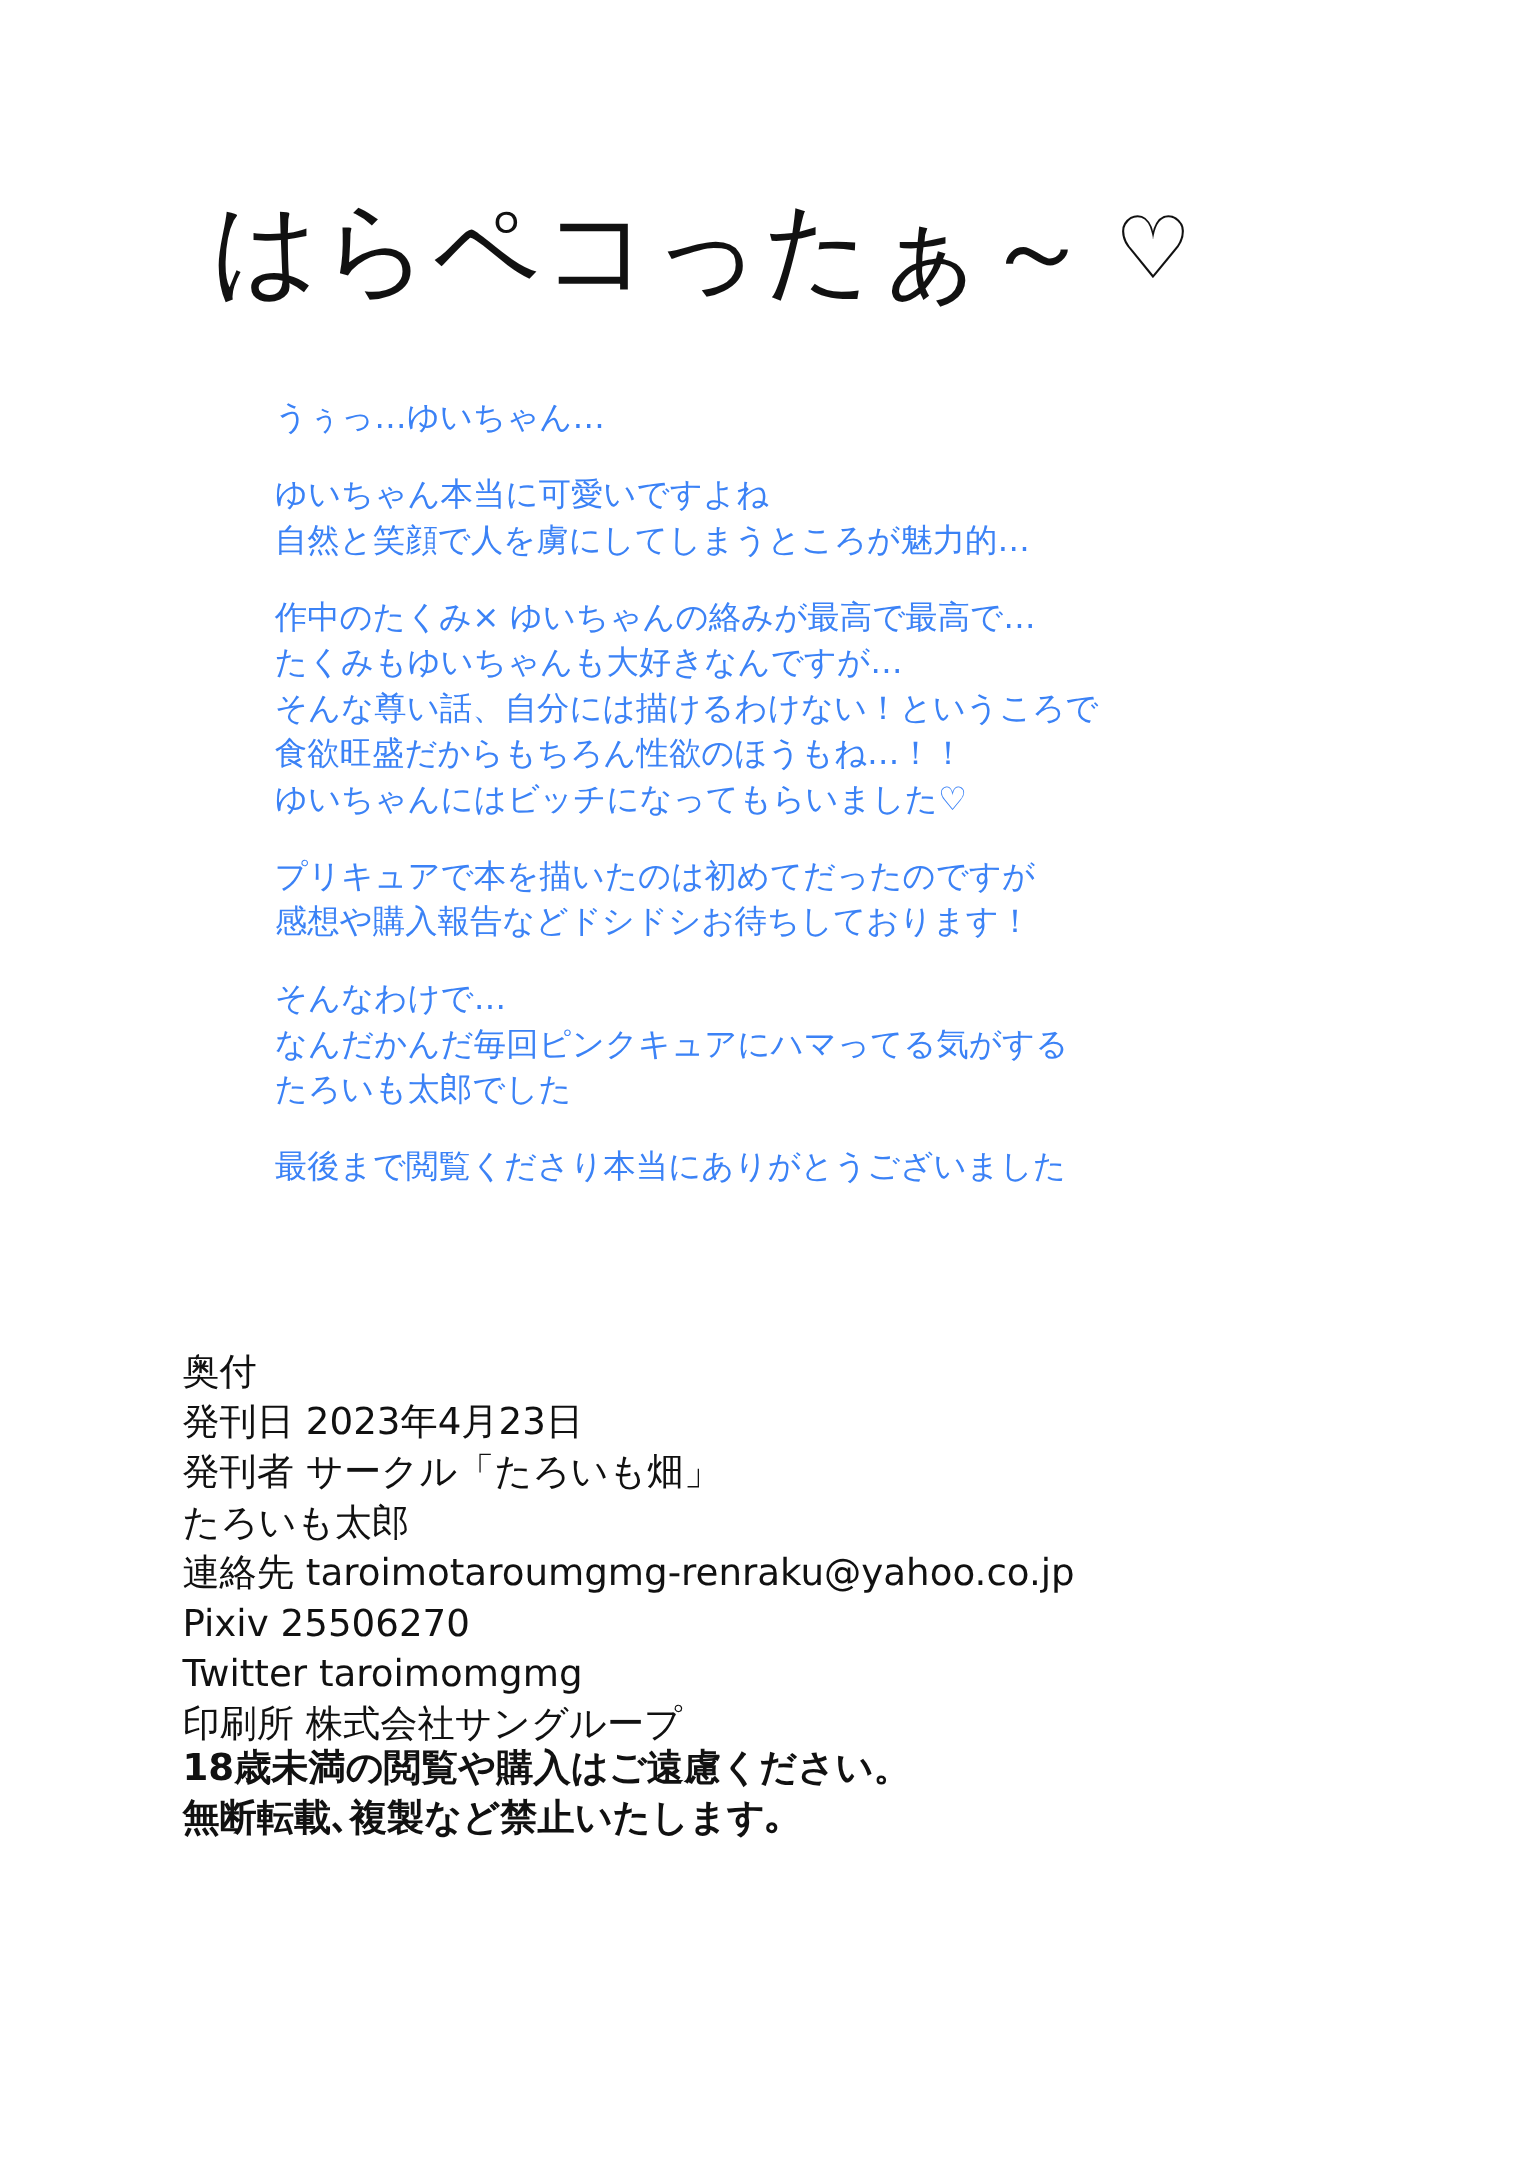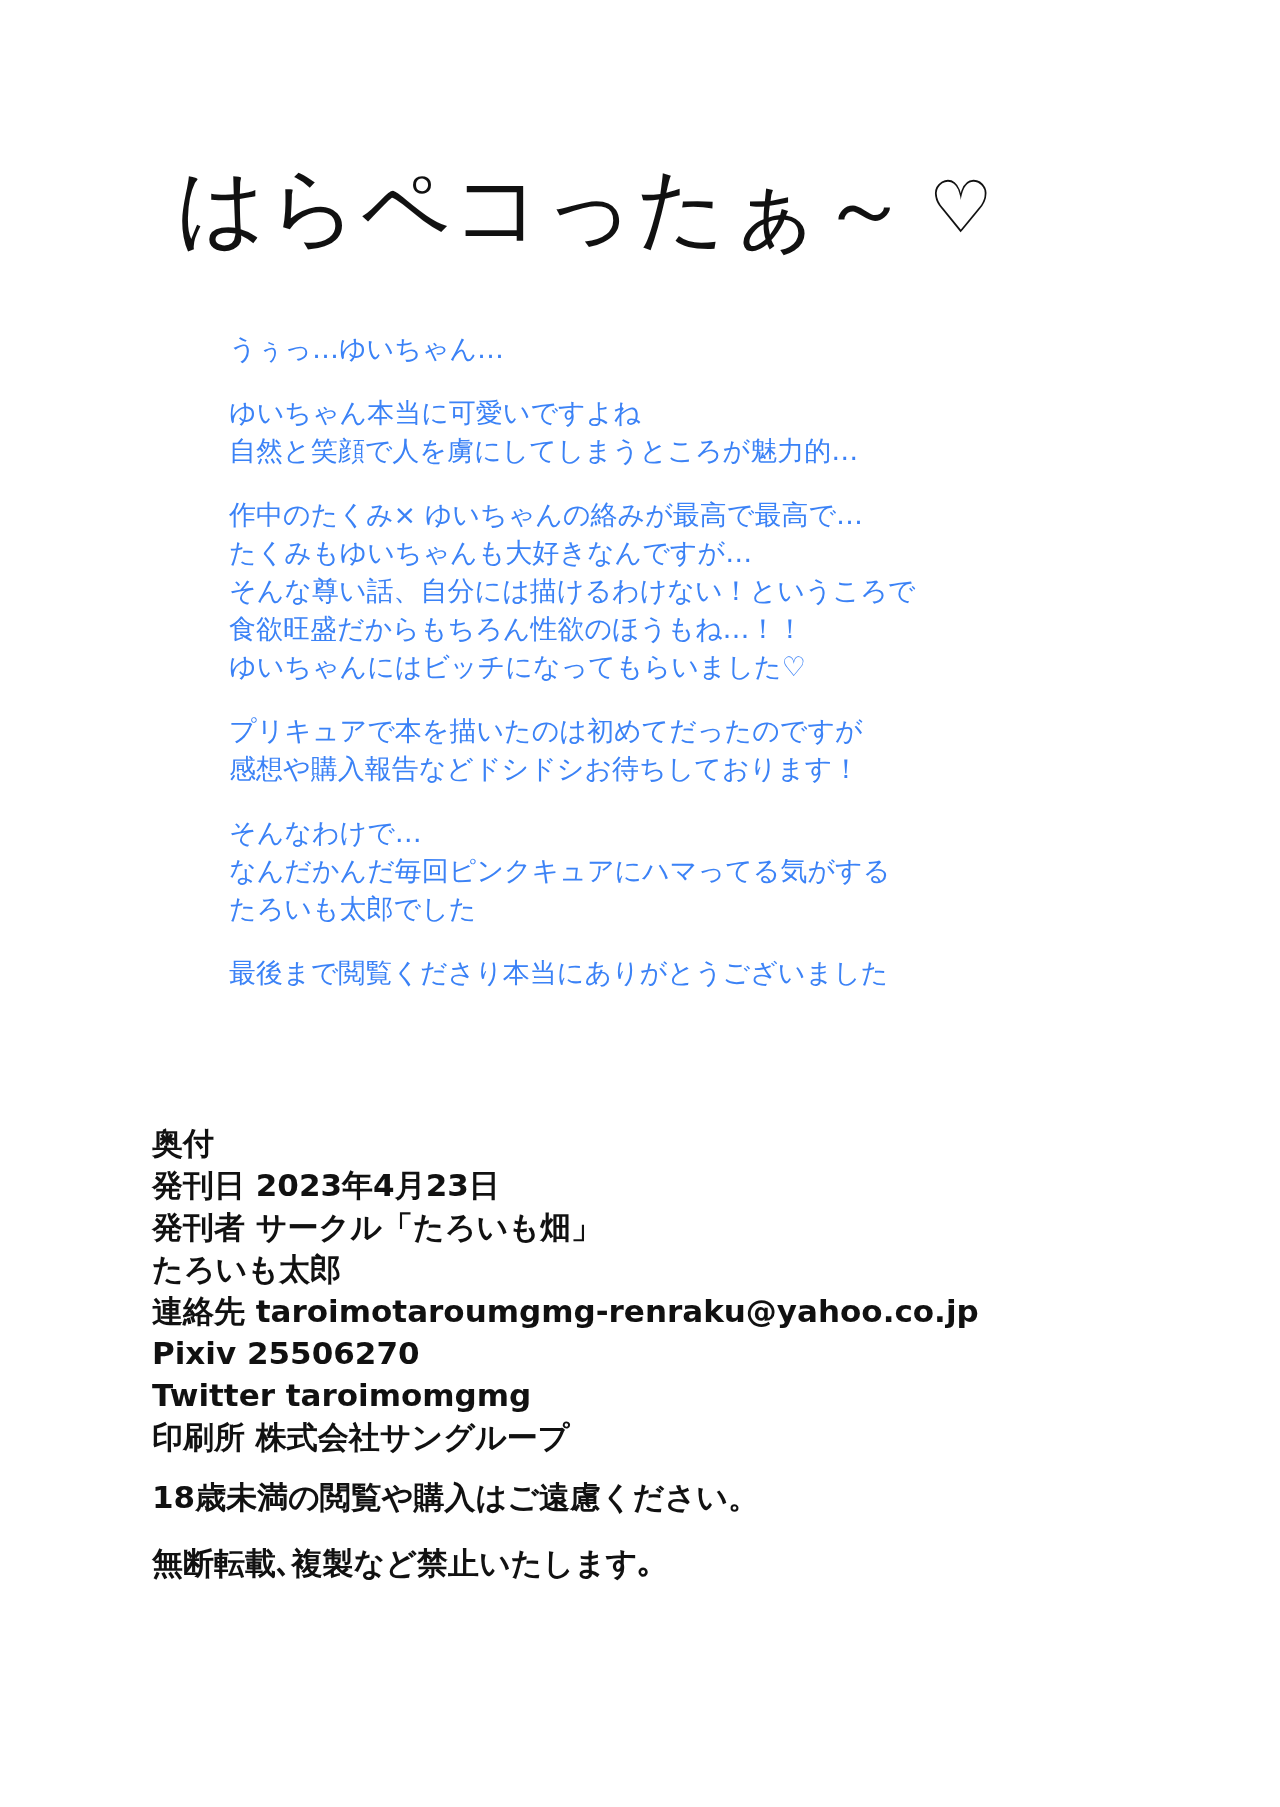--- a/index.html
+++ b/index.html
@@ -62,41 +62,40 @@
   }
 
   
   .colophon {
     position: absolute;
     left: 152px;
     top: 1122px;
     width: 1000px;
     font-size: 31px;
     line-height: 42px;
-    font-weight: 700;
+    font-weight: 400;
     color: #111111;
   }
   .colophon .line {
     display: block;
     white-space: nowrap;
   }
   .notice {
     position: absolute;
     left: 152px;
     top: 1452px;
     width: 1000px;
     font-size: 31px;
     line-height: 42px;
     font-weight: 700;
     color: #111111;
   }
   .notice .line {
     display: block;
     white-space: nowrap;
-    margin-top: 24px;
   }
 </style>
 </head>
 <body>
 
 <div class="page">
 
   <div class="title">
     <span>はらペコったぁ～</span><span class="heart">♡</span>
   </div>

